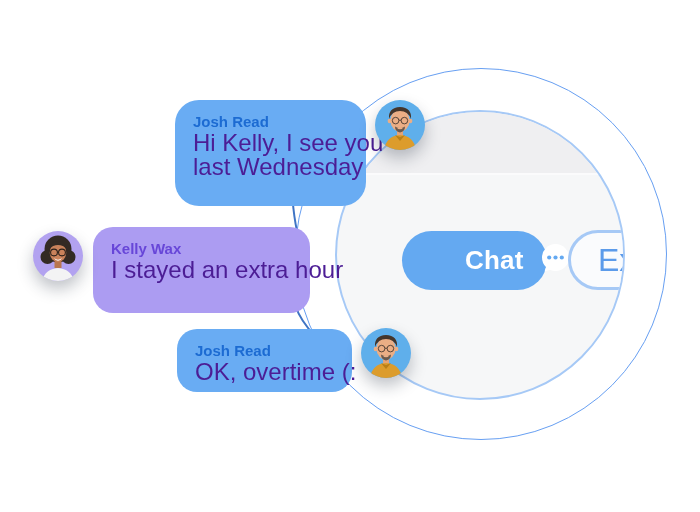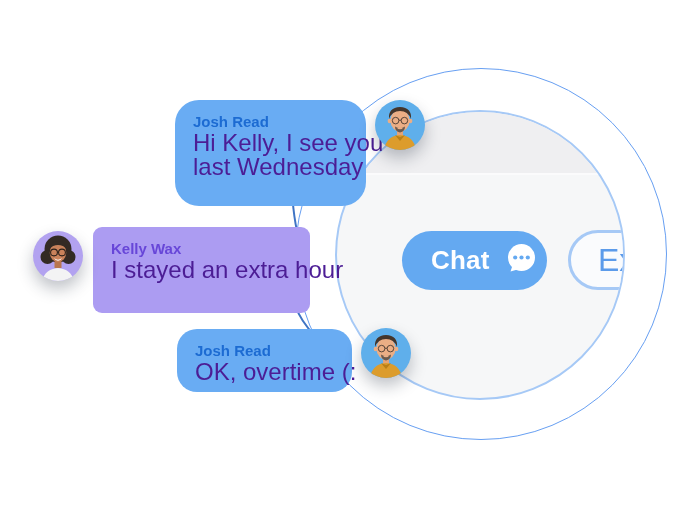--- a/index.html
+++ b/index.html
@@ -27,21 +27,21 @@
     position:absolute;left:0;top:61px;width:100%;height:2px;
     background:#fbfbfc;
   }
   .chat-pill{
     position:absolute;left:65px;top:119px;width:145px;height:59px;
     background:var(--chatPill);border:none;border-radius:30px;
     display:flex;align-items:center;padding:0 0 0 29px;box-sizing:border-box;
     cursor:pointer;gap:13px;
   }
   .chat-pill .label{
-    color:#ffffff;font-size:26px;font-weight:600;letter-spacing:.2px;
+    color:#ffffff;font-size:26px;font-weight:600;letter-spacing:.2px;margin-left:34px;
   }
   .ex-pill{
     position:absolute;left:231px;top:118px;width:132px;height:60px;
     background:#fafbfd;border:3px solid var(--innerRing);border-radius:31px;
     display:flex;align-items:center;padding-left:27px;box-sizing:border-box;
     cursor:pointer;
   }
   .ex-pill .label{color:var(--exText);font-size:32px;font-weight:500;}
   
   .connector{position:absolute;left:0;top:0;pointer-events:none;}
@@ -50,21 +50,21 @@
     position:absolute;box-sizing:border-box;padding:12px 20px 10px 18px;
     border-radius:24px;
   }
   .bubble .author{font-size:15px;font-weight:700;line-height:19px;display:block;}
   .bubble .line{display:block;color:#4c1d95;font-size:24px;line-height:24px;white-space:nowrap;}
   .bubble.blue{background:var(--bubbleBlue);}
   .bubble.blue .author{color:var(--nameBlue);}
   .bubble.purple{background:var(--bubblePurple);}
   .bubble.purple .author{color:var(--namePurple);}
   #bubble-1{left:175px;top:100px;width:191px;height:106px;}
-  #bubble-2{left:93px;top:227px;width:217px;height:86px;border-radius:9px;}
+  #bubble-2{left:93px;top:227px;width:217px;height:86px;border-radius:20px;}
   #bubble-3{left:177px;top:329px;width:175px;height:63px;border-radius:20px;}
   
   .avatar{
     position:absolute;width:50px;height:50px;border-radius:50%;overflow:hidden;
     box-shadow:0 8px 16px rgba(25,35,55,.28);
   }
   .avatar svg{display:block;}
   #avatar-josh-top{left:375px;top:100px;background:var(--avatarBlueBg);}
   #avatar-kelly{left:33px;top:231px;background:var(--avatarPurpleBg);}
   #avatar-josh-bottom{left:361px;top:328px;background:var(--avatarBlueBg);}

